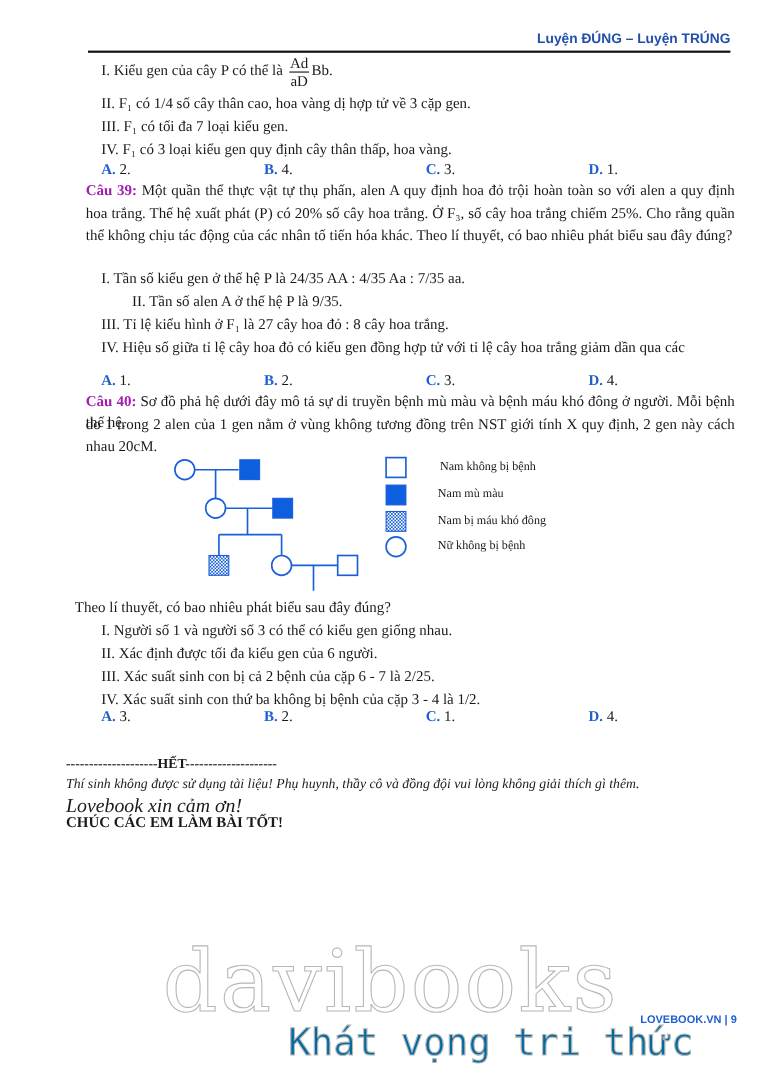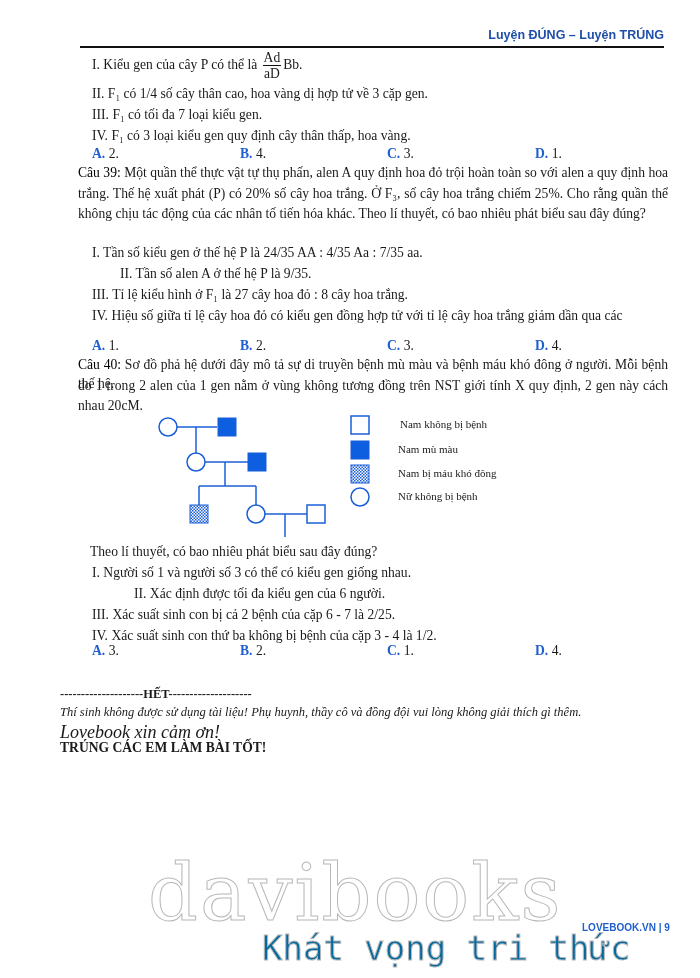--- a/index.html
+++ b/index.html
@@ -9,21 +9,21 @@
   }
   .header {
     position: absolute; left: 80px; top: 31px; width: 584px; height: 15px;
     border-bottom: 2px solid #111; font-family: "Liberation Sans", "DejaVu Sans", sans-serif;
     font-size: 12.5px; font-weight: bold; color: #1f4fa8;
   }
   .header .left { position: absolute; left: 0; top: -3px; }
   .header .right { position: absolute; right: 0; top: -3px; }
   .txt { position: absolute; font-size: 13.6px; line-height: 17px; white-space: nowrap; }
   .para { position: absolute; left: 78px; width: 590px; font-size: 13.6px; line-height: 20.5px; text-align: justify; }
-  .q-label { color: #000000; font-weight: normal; }
+  .q-label { color: #a21caf; font-weight: bold; }
   .opt { position: absolute; font-size: 13.6px; white-space: nowrap; }
   .opt .l { color: #1f5fd0; font-weight: bold; }
   .frac { display: inline-block; vertical-align: middle; text-align: center; margin: 0 2px; }
   .frac span { display: block; line-height: 15px; }
   .frac .num { border-bottom: 1px solid #111; padding: 0 1px; }
   .legend-text { position: absolute; font-size: 11px; white-space: nowrap; }
   .center { position: absolute; left: 60px; width: 620px; text-align: left; white-space: nowrap; }
   .footer-tag { position: absolute; left: 582px; top: 922px; font-family: "Liberation Sans", "DejaVu Sans", sans-serif; font-size: 10px; font-weight: bold; color: #1f5fd0; }
   .wm1 { position: absolute; left: 148px; top: 848px; font-family: "DejaVu Serif", serif; font-size: 78px; color: #fff; -webkit-text-stroke: 1px #b8b8b8; letter-spacing: 2px; }
   .wm2 { position: absolute; left: 262px; top: 928px; font-family: "DejaVu Sans Mono", monospace; font-size: 34px; color: #0369a1; -webkit-text-stroke: 1px #b8b8b8; }
@@ -104,31 +104,31 @@
   <rect x="351" y="441" width="18" height="18" fill="#0d5fe0" stroke="#1a5fd8" stroke-width="1"></rect>
   <rect x="351" y="465" width="18" height="18" fill="url(#dots)" stroke="#1a5fd8" stroke-width="1"></rect>
   <circle cx="360" cy="497" r="9" fill="#fff" stroke="#1a5fd8" stroke-width="1.5"></circle>
 </svg>
 
 <div class="legend-text" style="left:400px; top:418px;">Nam không bị bệnh</div>
 <div class="legend-text" style="left:398px; top:443px;">Nam mù màu</div>
 <div class="legend-text" style="left:398px; top:467px;">Nam bị máu khó đông</div>
 <div class="legend-text" style="left:398px; top:490px;">Nữ không bị bệnh</div>
 
-<div class="txt" style="left:90px; top:543px;">Theo lí thuyết, có bao nhiêu phát biểu sau đây đúng?</div>
+<div class="txt" style="left:68px; top:543px;">Theo lí thuyết, có bao nhiêu phát biểu sau đây đúng?</div>
 <div class="txt" style="left:92px; top:564px;">I. Người số 1 và người số 3 có thể có kiểu gen giống nhau.</div>
-<div class="txt" style="left:92px; top:585px;margin-left:42px;">II. Xác định được tối đa kiểu gen của 6 người.</div>
+<div class="txt" style="left:92px; top:585px;">II. Xác định được tối đa kiểu gen của 6 người.</div>
 <div class="txt" style="left:92px; top:606px;">III. Xác suất sinh con bị cả 2 bệnh của cặp 6 - 7 là 2/25.</div>
 <div class="txt" style="left:92px; top:627px;">IV. Xác suất sinh con thứ ba không bị bệnh của cặp 3 - 4 là 1/2.</div>
 <div class="opt" style="left:92px; top:643px;"><span class="l">A.</span> <span>3.</span></div>
 <div class="opt" style="left:240px; top:643px;"><span class="l">B.</span> <span>2.</span></div>
 <div class="opt" style="left:387px; top:643px;"><span class="l">C.</span> <span>1.</span></div>
 <div class="opt" style="left:535px; top:643px;"><span class="l">D.</span> <span>4.</span></div>
 
 <div class="center" style="top:687px; font-size:12.5px; font-weight:bold;">--------------------HẾT--------------------</div>
 <div class="center" style="top:705px; font-size:12.5px; font-style:italic;">Thí sinh không được sử dụng tài liệu! Phụ huynh, thầy cô và đồng đội vui lòng không giải thích gì thêm.</div>
 <div class="center" style="top:722px; font-size:18px; font-style:italic;">Lovebook xin cảm ơn!</div>
-<div class="center" style="top:740px; font-size:13.6px; font-weight:bold;">TRÚNG CÁC EM LÀM BÀI TỐT!</div>
+<div class="center" style="top:740px; font-size:13.6px; font-weight:bold;">CHÚC CÁC EM LÀM BÀI TỐT!</div>
 
 <div class="wm1">davibooks</div>
 <div class="wm2">Khát vọng tri thức</div>
 
 <div class="footer-tag">LOVEBOOK.VN | 9</div>
 
 </body></html>

